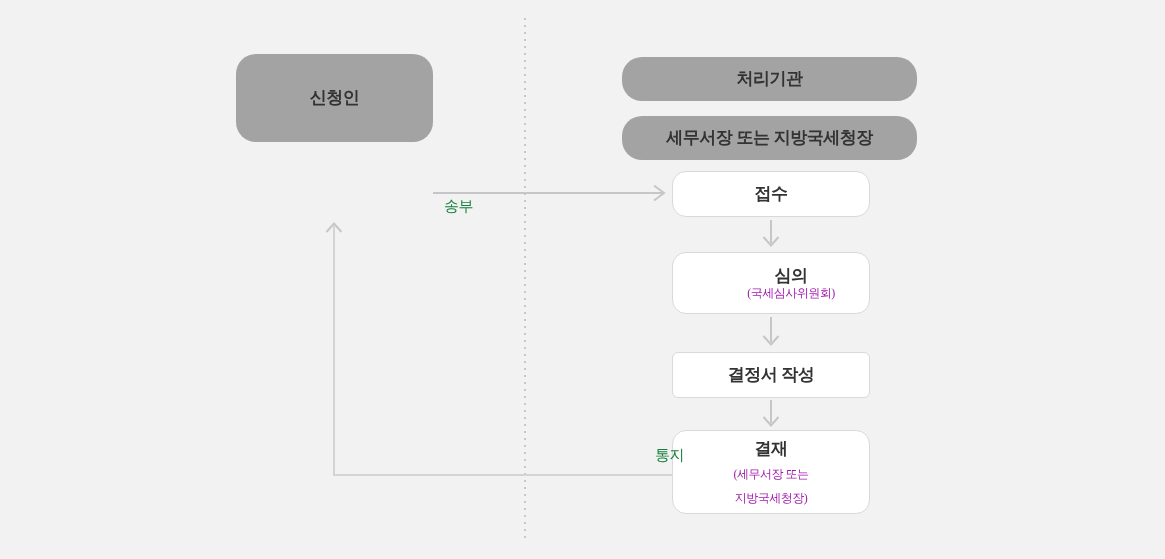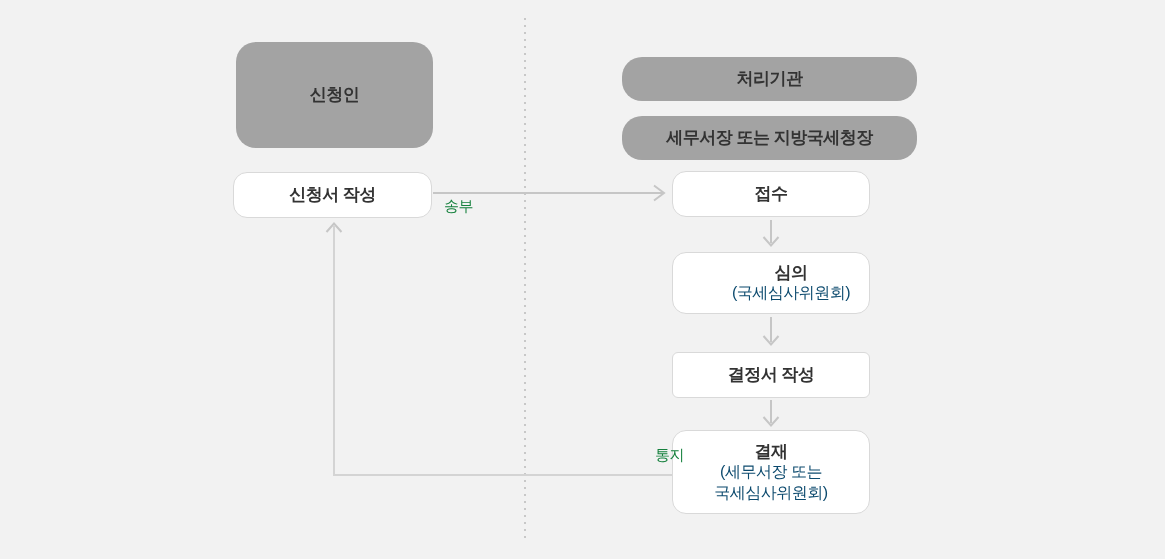--- a/index.html
+++ b/index.html
@@ -35,41 +35,42 @@
     border-radius:14px;
   }
   .box-title{
     font-size:17px;
     font-weight:bold;
     color:#333333;
     line-height:1.25;
     letter-spacing:-0.5px;
   }
   .box-subtitle{
-    font-size:16px;
+    font-size:12px;
     font-weight:normal;
-    color:#0c4a6e;
+    color:#a21caf;
     line-height:1.3;
     letter-spacing:-0.5px;
+    font-family:Liberation Serif, serif;
   }
   .edge-label{
     position:absolute;
     font-size:15px;
     color:#15803d;
     letter-spacing:-0.5px;
   }
   
-  .pos-applicant{left:236px;top:28px;width:197px;height:106px;align-items:center;}
+  .pos-applicant{left:236px;top:40px;width:197px;height:88px;align-items:center;}
   .pos-agency{left:622px;top:43px;width:295px;height:44px;}
   .pos-agency-sub{left:622px;top:102px;width:295px;height:44px;}
   .pos-write{left:233px;top:172px;width:199px;height:46px;}
   .pos-receipt{left:672px;top:171px;width:198px;height:46px;}
   .pos-deliberation{left:672px;top:252px;width:198px;height:62px;padding-left:40px;}
   .pos-decision{left:672px;top:352px;width:198px;height:46px;border-radius:6px;}
-  .pos-approval{left:672px;top:430px;width:198px;height:84px;}
+  .pos-approval{left:672px;top:430px;width:198px;height:84px;gap:8px;}
   .pos-send-label{left:444px;top:197px;}
   .pos-notify-label{left:655px;top:446px;}
 </style>
 </head>
 <body>
 
 <div class="canvas">
 
   <svg class="connector-layer" viewBox="0 0 1165 559" xmlns="http://www.w3.org/2000/svg">
 
@@ -88,23 +89,20 @@
     <polyline points="763.5,417 771,425.5 778.5,417" fill="none" stroke="#c6c6c6" stroke-width="2"></polyline>
 
     <polyline points="672,475 334,475 334,226" fill="none" stroke="#d4d4d4" stroke-width="2"></polyline>
     <polyline points="326.5,232 334,223.5 341.5,232" fill="none" stroke="#c6c6c6" stroke-width="2"></polyline>
   </svg>
 
   <div class="box teal-box pos-applicant">
     <span class="box-title">신청인</span>
   </div>
 
-  <div class="box white-box pos-write">
-    <span class="box-title">신청서 작성</span>
-  </div>
 
   <div class="box teal-box pos-agency">
     <span class="box-title">처리기관</span>
   </div>
 
   <div class="box white-box pos-receipt">
     <span class="box-title">접수</span>
   </div>
 
   <div class="box teal-box pos-agency-sub">
@@ -116,19 +114,19 @@
     <span class="box-subtitle">(국세심사위원회)</span>
   </div>
 
   <div class="box white-box pos-decision">
     <span class="box-title">결정서 작성</span>
   </div>
 
   <div class="box white-box pos-approval">
     <span class="box-title">결재</span>
     <span class="box-subtitle">(세무서장 또는</span>
-    <span class="box-subtitle">국세심사위원회)</span>
+    <span class="box-subtitle">지방국세청장)</span>
   </div>
 
   <span class="edge-label pos-send-label">송부</span>
   <span class="edge-label pos-notify-label">통지</span>
 
 </div>
 
 </body></html>

